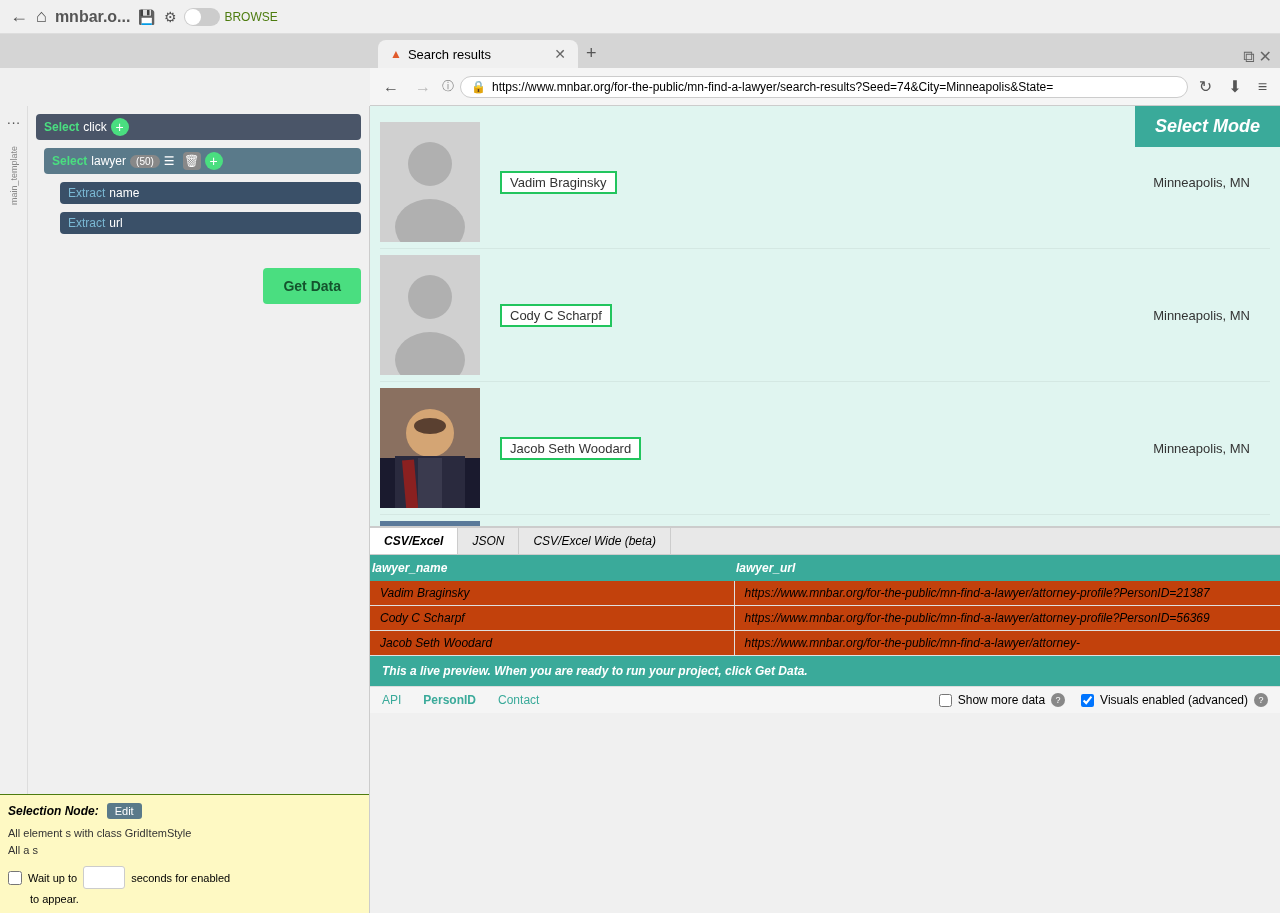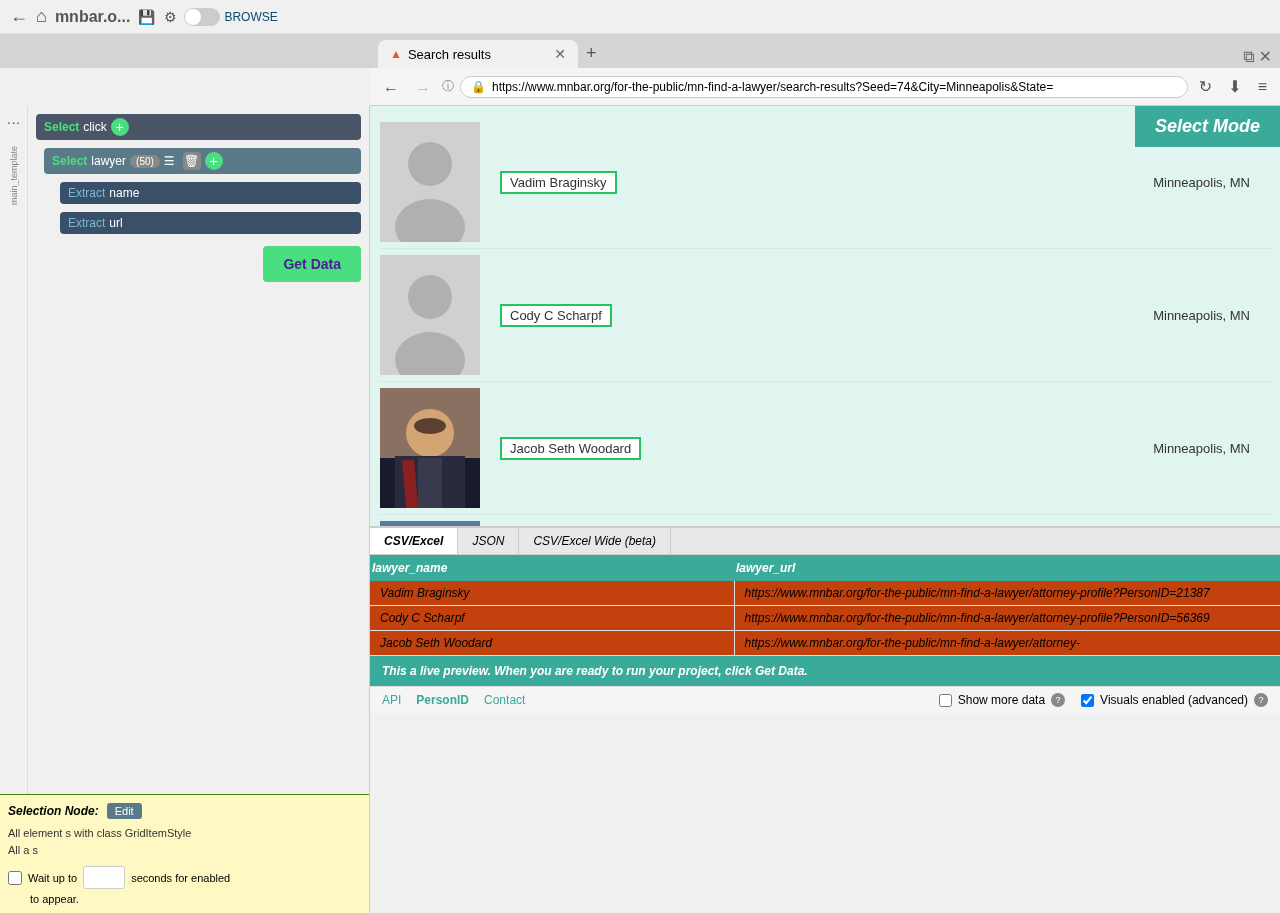--- a/index.html
+++ b/index.html
@@ -26,21 +26,21 @@
 
     
     .template-block { background: #4a5568; border-radius: 4px; padding: 4px 8px; color: white; font-size: 12px; display: flex; align-items: center; gap: 4px; }
     .template-block.select-page { background: #4a5568; }
     .block-label-green { color: #4ade80; font-weight: bold; }
     .block-label-white { color: white; }
     .block-badge { background: #888; border-radius: 10px; padding: 1px 6px; font-size: 10px; color: white; }
     .block-icon-add { background: #4ade80; border-radius: 50%; width: 18px; height: 18px; display: flex; align-items: center; justify-content: center; color: white; font-size: 14px; cursor: pointer; }
     .block-icon-del { background: #888; border-radius: 4px; width: 18px; height: 18px; display: flex; align-items: center; justify-content: center; color: white; font-size: 12px; cursor: pointer; }
 
-    .get-data-btn { background: #4ade80; color: #4c1d95; border: none; border-radius: 4px; padding: 10px 20px; font-size: 14px; font-weight: bold; cursor: pointer; align-self: flex-end; margin-top: 4px; }
+    .get-data-btn { background: #4ade80; color: #14532d; border: none; border-radius: 4px; padding: 10px 20px; font-size: 14px; font-weight: bold; cursor: pointer; align-self: flex-end; margin-top: 26px; }
 
     
     .selection-node-section { padding: 8px; background: #fef9c3; border-top: 1px solid #4d7c0f; }
     .selection-node-header { display: flex; align-items: center; gap: 8px; margin-bottom: 6px; }
     .selection-node-label { font-weight: bold; font-size: 12px; font-style: italic; }
     .edit-btn { background: #5a7a8a; color: white; border: none; border-radius: 3px; padding: 2px 8px; font-size: 11px; cursor: pointer; }
     .selection-node-desc { font-size: 11px; color: #333; line-height: 1.5; margin-bottom: 8px; }
     .wait-row { display: flex; align-items: center; gap: 6px; font-size: 11px; margin-bottom: 4px; }
     .wait-row input[type="text"] { width: 40px; border: 1px solid #ccc; border-radius: 3px; padding: 2px 20px; font-size: 15px; }
     .wait-row input[type="checkbox"] { width: 14px; height: 14px; }
@@ -66,33 +66,33 @@
     .output-tab.active { background: white; font-weight: bold; }
     .output-table { width: 100%; border-collapse: collapse; }
     .output-table th { background: #3aaa9a; color: white; padding: 6px 2px; text-align: left; font-size: 12px; }
     .output-table td { padding: 5px 10px; font-size: 12px; border-bottom: 1px solid #e0e0e0; vertical-align: top; }
     .output-table td:first-child { width: 40%; border-right: 1px solid #e0e0e0; }
 
     
     .live-preview-banner { background: #3aaa9a; color: white; padding: 8px 12px; font-size: 12px; font-weight: bold; }
 
     
-    .bottom-bar { display: flex; align-items: center; padding: 6px 12px; background: #f5f5f5; border-top: 1px solid #ddd; gap: 15px; font-size: 12px; }
+    .bottom-bar { display: flex; align-items: center; padding: 6px 12px; background: #f5f5f5; border-top: 1px solid #ddd; gap: 22px; font-size: 12px; }
     .bottom-bar a { color: #3aaa9a; text-decoration: none; cursor: pointer; }
     .checkbox-row { display: flex; align-items: center; gap: 6px; }
     .info-icon { background: #888; color: white; border-radius: 50%; width: 14px; height: 14px; display: inline-flex; align-items: center; justify-content: center; font-size: 9px; }
 
     
     .app-header { display: flex; align-items: center; gap: 8px; padding: 6px 10px; background: #f0f0f0; border-bottom: 1px solid #ddd; }
     .app-header .nav-icon { font-size: 18px; color: #555; cursor: pointer; }
     .app-title { font-size: 16px; color: #555; font-weight: bold; }
     .browse-toggle { display: flex; align-items: center; gap: 4px; }
     .toggle-switch { width: 36px; height: 18px; background: #ccc; border-radius: 9px; position: relative; cursor: pointer; }
     .toggle-knob { width: 16px; height: 16px; background: white; border-radius: 50%; position: absolute; top: 1px; left: 1px; }
-    .browse-label { font-size: 12px; color: #0c4a6e; }
+    .browse-label { font-size: 12px; color: #4d7c0f; }
   </style>
 </head>
 <body>
 
 <div class="app-header">
   <span class="nav-icon">←</span>
   <span class="nav-icon">⌂</span>
   <span class="app-title">mnbar.o...</span>
   <span class="nav-icon" style="font-size:14px;">💾</span>
   <span class="nav-icon" style="font-size:14px;">⚙</span>

